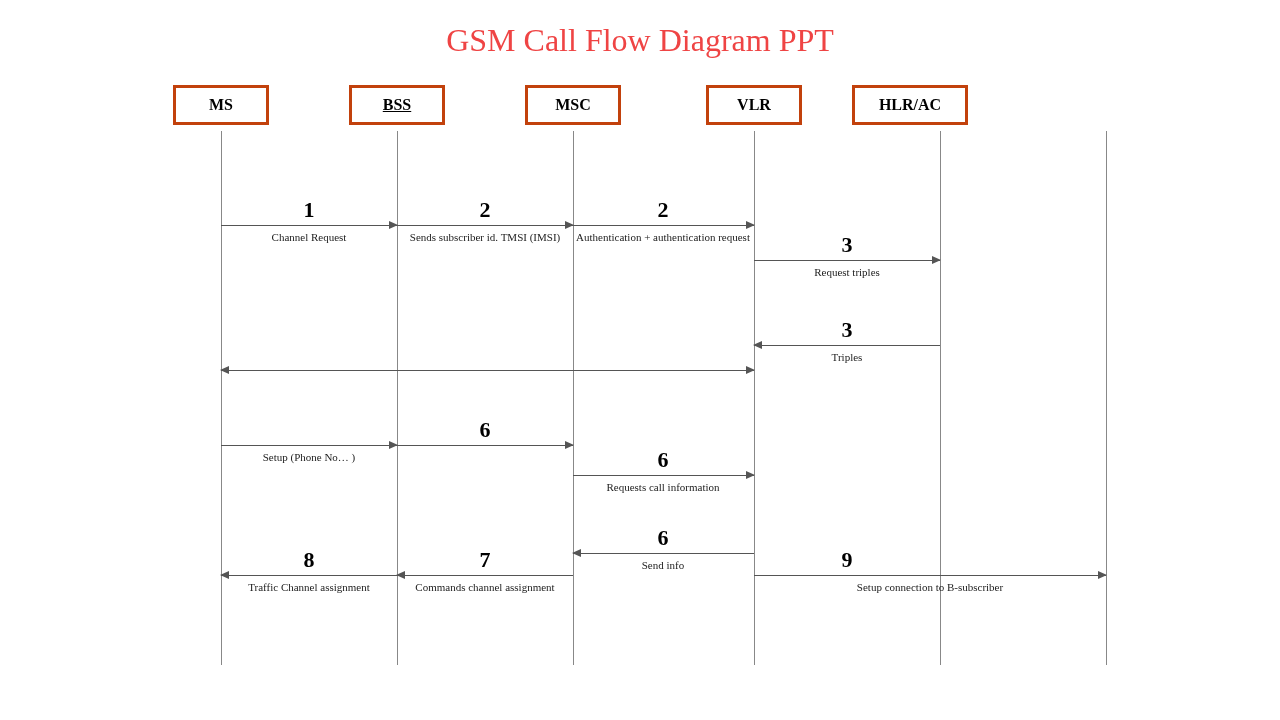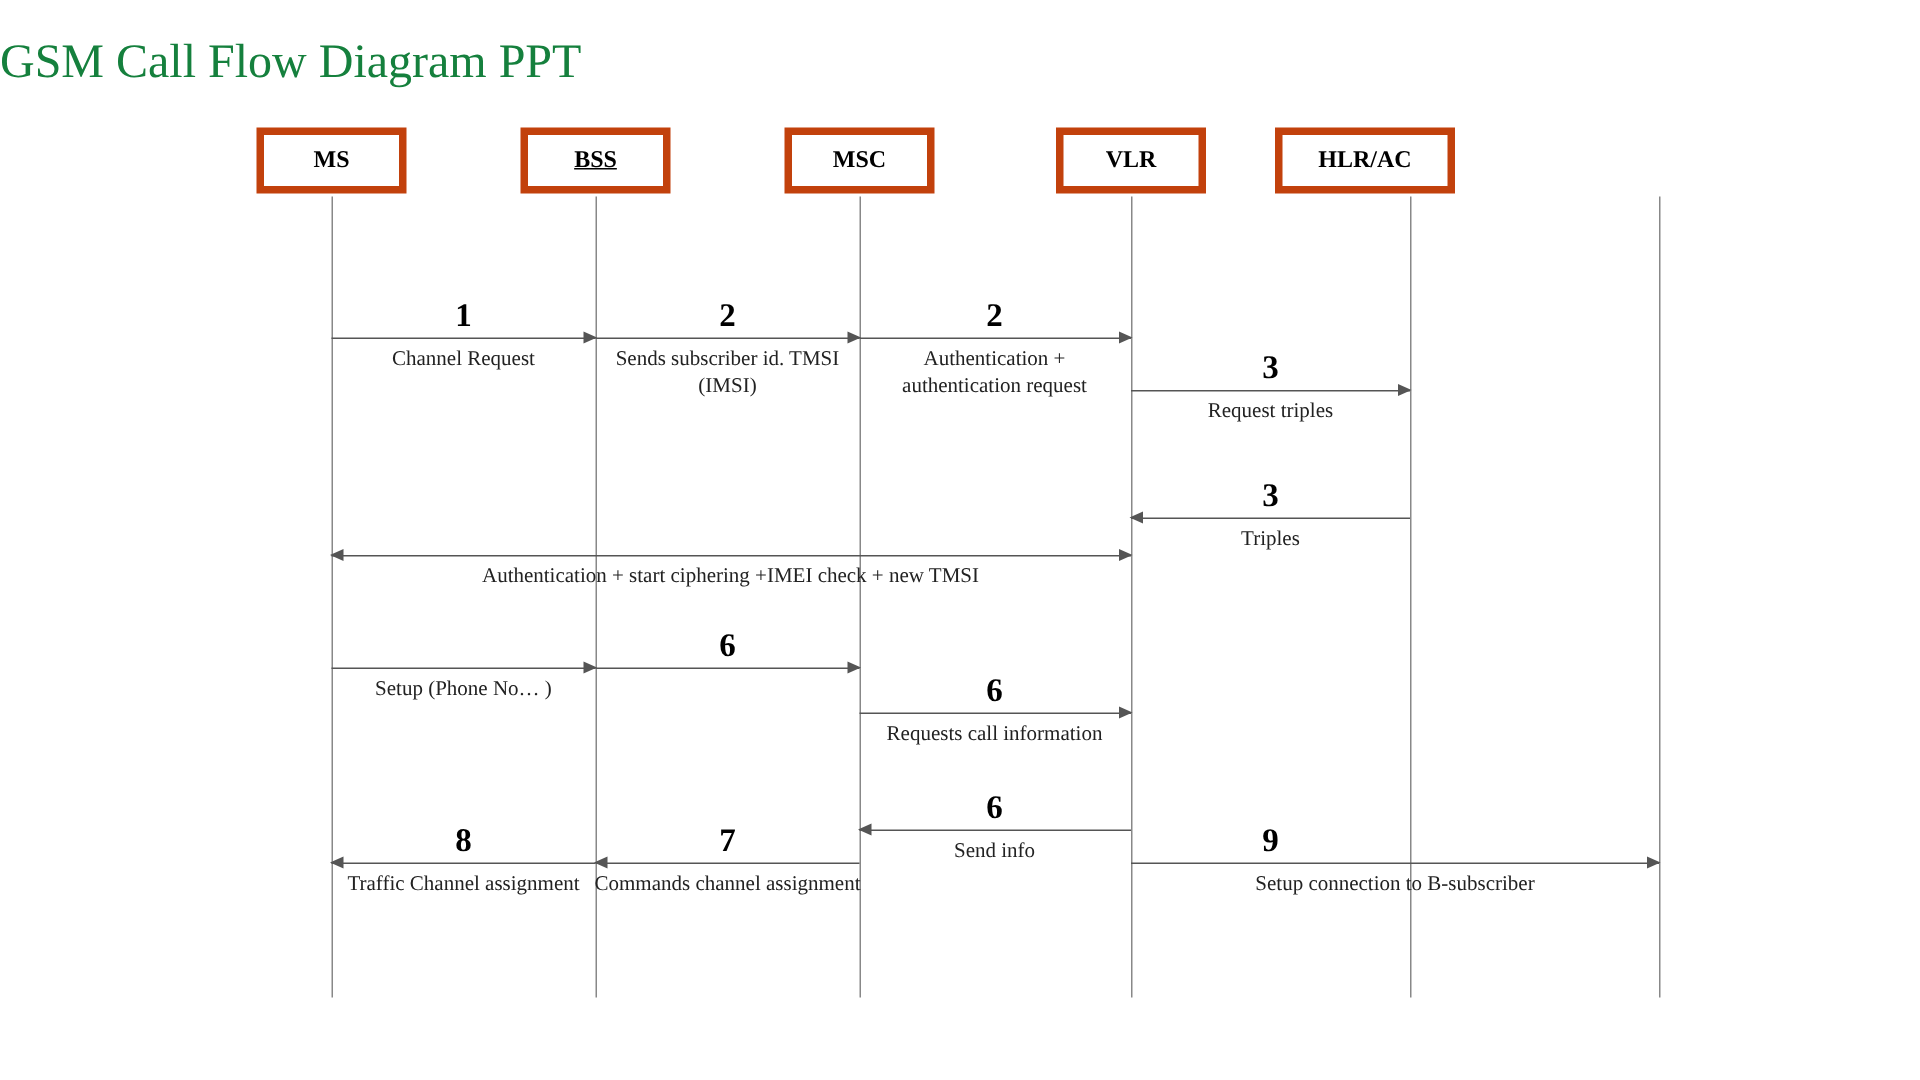--- a/index.html
+++ b/index.html
@@ -5,24 +5,24 @@
   body {
     margin: 0;
     padding: 0;
     width: 1280px;
     height: 720px;
     font-family: Georgia, 'Times New Roman', serif;
     background: #fff;
     position: relative;
   }
   .title {
-    text-align: left;
+    text-align: center;
     font-size: 32px;
     margin-top: 22px;
-    color: #15803d;
+    color: #ef4444;
   }
   .diagram {
     position: absolute;
     left: 0;
     top: 85px;
     width: 1280px;
     height: 620px;
   }
   .lane {
     position: absolute;
@@ -35,21 +35,21 @@
     position: absolute;
     left: 0;
     top: 46px;
     width: 1px;
     height: 534px;
     background: #888;
   }
   .actor-box {
     position: absolute;
     top: 0;
-    border: 5px solid #c2410c;
+    border: 3px solid #c2410c;
     background: #fff;
     font-weight: bold;
     font-size: 16px;
     text-align: center;
     padding: 8px 0;
     transform: translateX(-50%);
   }
   .actor-box.w80 { width: 90px; }
   .actor-box.w100 { width: 110px; }
   .msg {
@@ -77,21 +77,21 @@
   }
   .num {
     position: absolute;
     font-size: 22px;
     font-weight: bold;
     transform: translateX(-50%);
     color: #000;
   }
   .label {
     position: absolute;
-    font-size: 14px;
+    font-size: 11px;
     text-align: center;
     color: #222;
     line-height: 1.25;
     transform: translateX(-50%);
   }
 </style>
 </head>
 <body>
 
 <div class="title">GSM Call Flow Diagram PPT</div>
@@ -139,21 +139,20 @@
   <div class="msg" style="left:754px; top:260px; width:186px;">
       <div class="arrow-l"></div>
     </div>
   <div class="num" style="left:847px; top:232px;">3</div>
   <div class="label" style="left:847px; top:266px; width:170px;">Triples</div>
 
   <div class="msg" style="left:221px; top:285px; width:533px;">
     <div class="arrow-l"></div>
       <div class="arrow-r"></div>
   </div>
-  <div class="label" style="left:487px; top:291px; width:520px;">Authentication + start ciphering +IMEI check + new TMSI</div>
 
   <div class="msg" style="left:221px; top:360px; width:176px;">
       <div class="arrow-r"></div>
     </div>
   <div class="label" style="left:309px; top:366px; width:170px;">Setup (Phone No… )</div>
 
   <div class="msg" style="left:397px; top:360px; width:176px;">
       <div class="arrow-r"></div>
     </div>
   <div class="num" style="left:485px; top:332px;">6</div>

